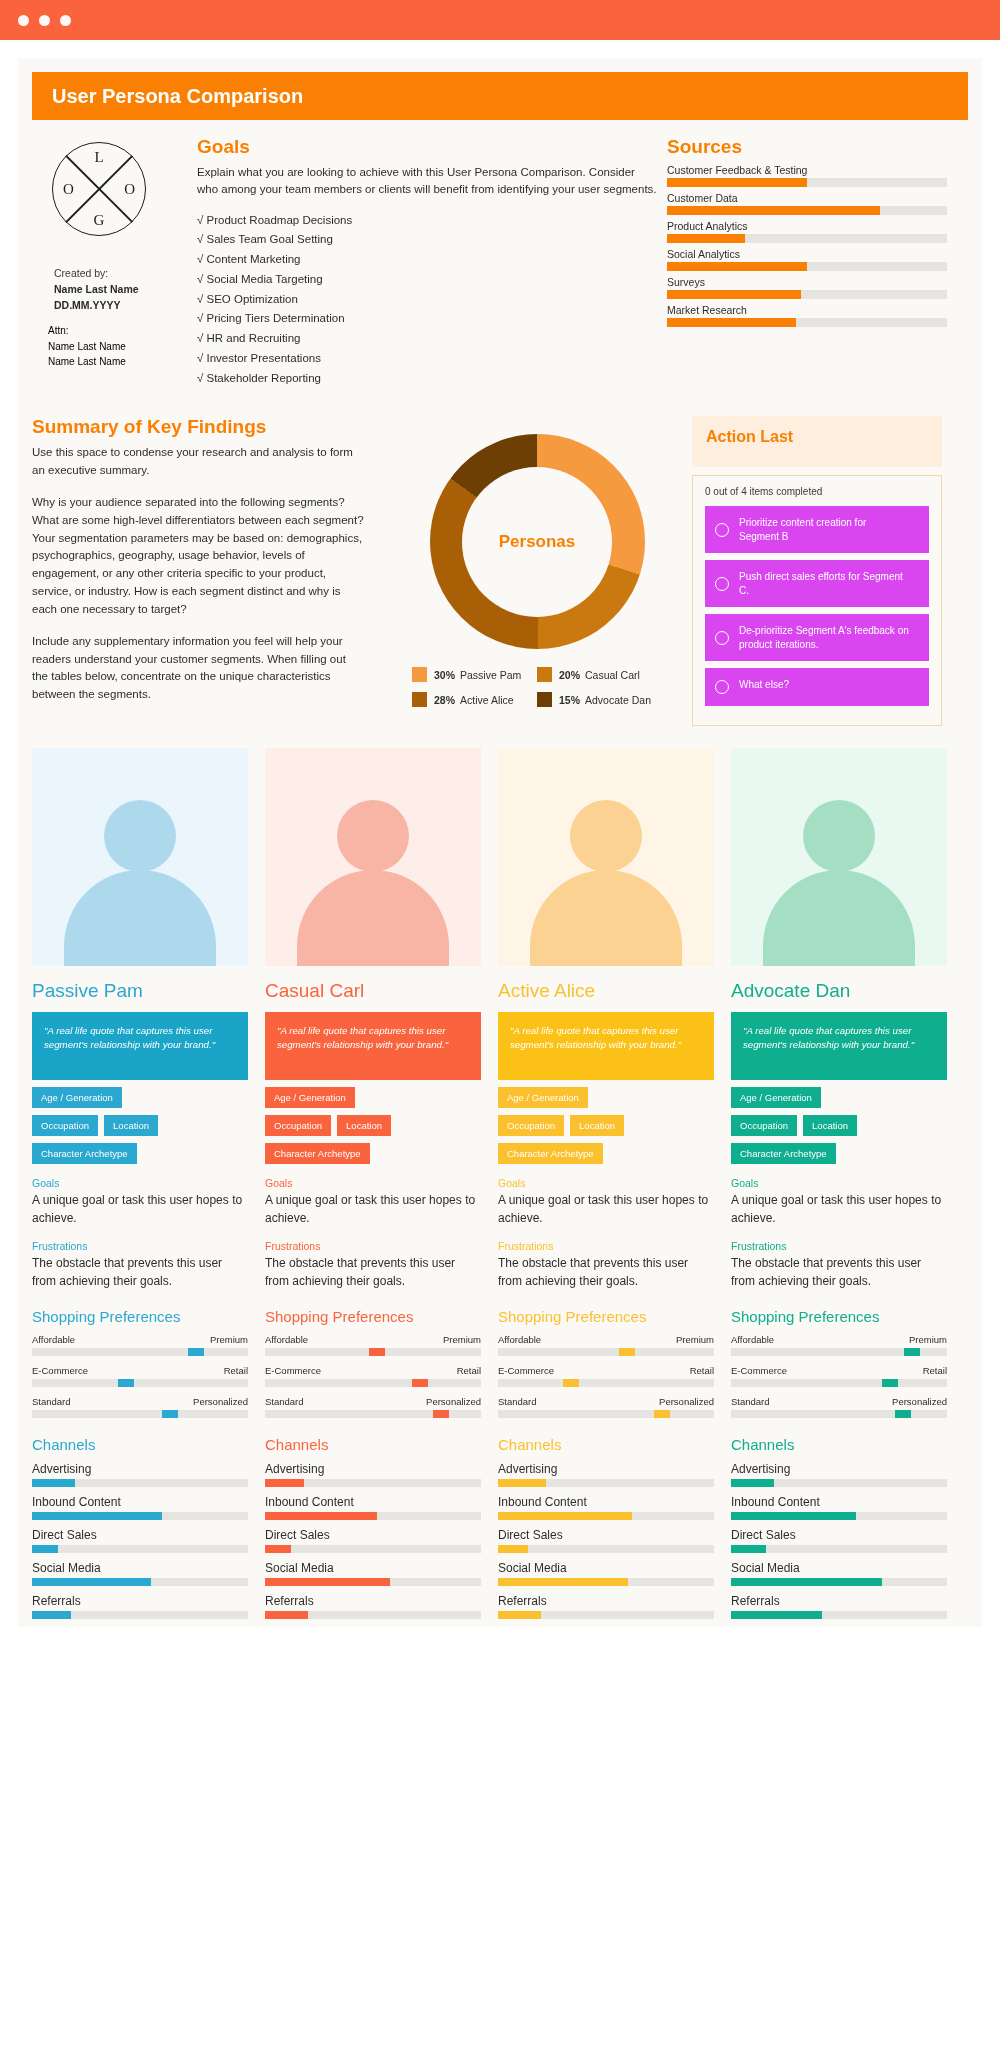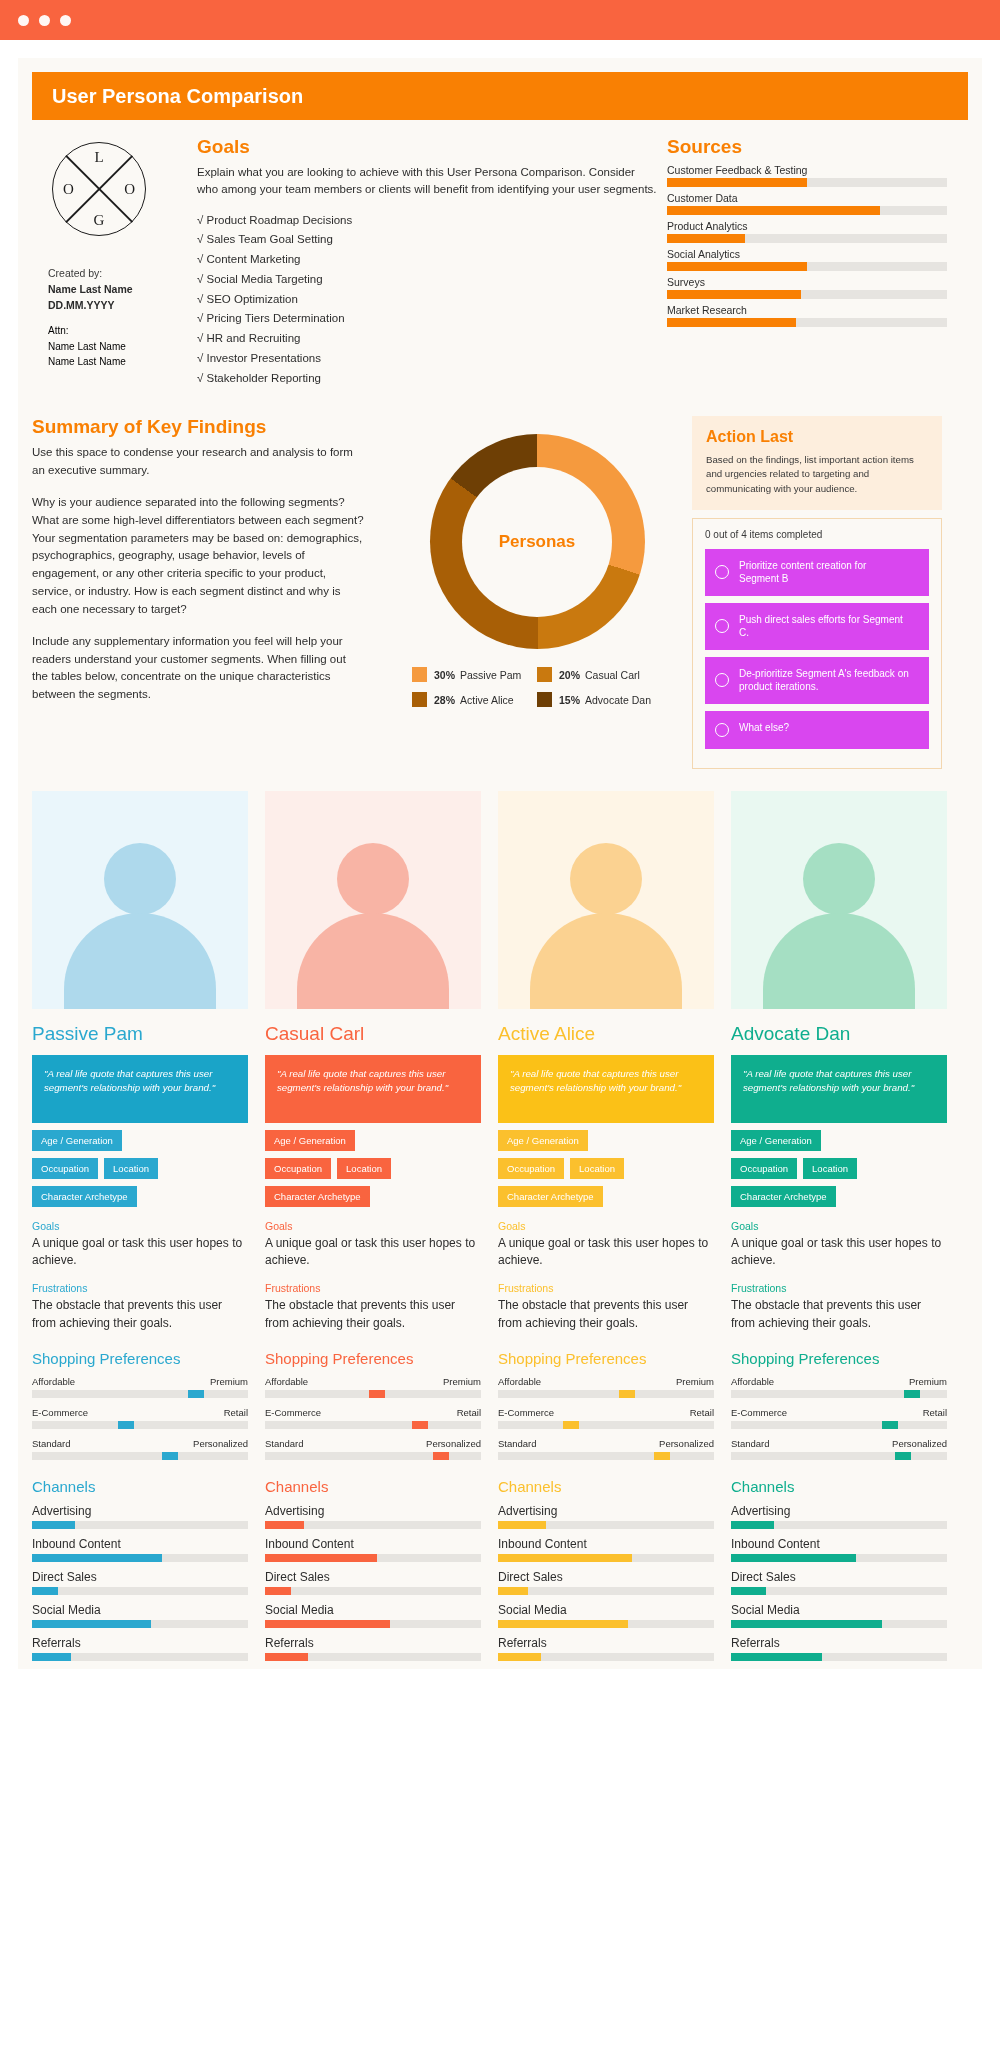--- a/index.html
+++ b/index.html
@@ -38,21 +38,21 @@
   .logo-circle .x1, .logo-circle .x2 {
     position:absolute; left:50%; top:50%; width:1.6px; height:94px; background:#1c1c1c;
   }
   .logo-circle .x1 { transform:translate(-50%,-50%) rotate(45deg); }
   .logo-circle .x2 { transform:translate(-50%,-50%) rotate(-45deg); }
   .logo-letter { position:absolute; font-family:"Liberation Serif", serif; font-size:15px; color:#1c1c1c; }
   .lL { top:6px; left:50%; transform:translateX(-50%); }
   .lG { bottom:6px; left:50%; transform:translateX(-50%); }
   .lO1 { left:10px; top:50%; transform:translateY(-50%); }
   .lO2 { right:10px; top:50%; transform:translateY(-50%); }
-  .meta { margin-top:30px; font-size:10.5px; color:#2a2a2a; line-height:1.5; margin-left:10px;}
+  .meta { margin-top:30px; font-size:10.5px; color:#2a2a2a; line-height:1.5; margin-left:16px;}
   .meta .lbl { color:#3a3a3a; }
   .meta .strong { font-weight:bold; }
   .meta-block { margin-top:10px; font-size:10px; line-height:1.55; margin-left:10px; }
   .goals-col { width:470px; padding-right:10px;}
   .h-orange { color:#f98003; font-size:19px; font-weight:bold; margin:0 0 6px 0; }
   .body-text { font-size:11.5px; color:#2d2d2d; line-height:1.5; }
   .check-list { margin-top:12px; font-size:11.5px; color:#2d2d2d; line-height:1.72; }
   .sources-col { width:300px; }
   .src-row { margin-bottom:5px; }
   .src-label { font-size:10.5px; color:#2d2d2d; margin-bottom:2px; }
@@ -252,21 +252,20 @@
                 <span class="sw" style="background:#6e3f05"></span>
                 <span class="legend-pct">15%</span>
                 <span>Advocate Dan</span>
               </div>
             </div>
         </div>
 
         <div class="actions-col">
           <div class="action-head">
             <h3>Action Last</h3>
-            <p>Based on the findings, list important action items and urgencies related to targeting and communicating with your audience.</p>
           </div>
           <div class="action-box">
             <div class="action-count">0 out of 4 items completed</div>
             <div id="action-list">
                 <div class="action-item">
                   <span class="radio"></span>
                   <span>Prioritize content creation for Segment B</span>
                 </div>
                 <div class="action-item">
                   <span class="radio"></span>

